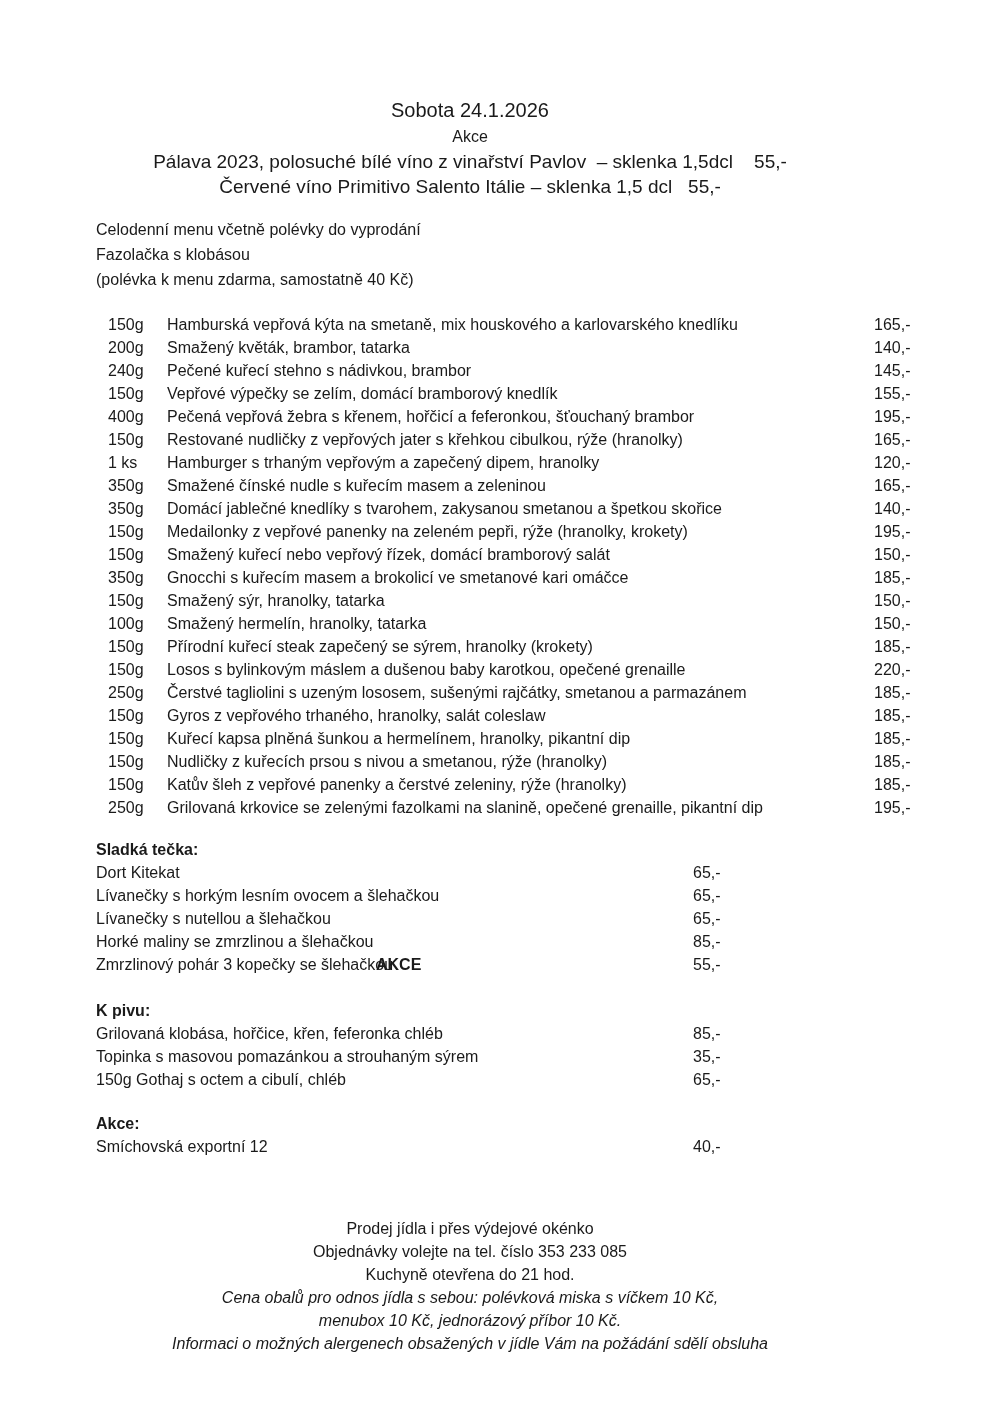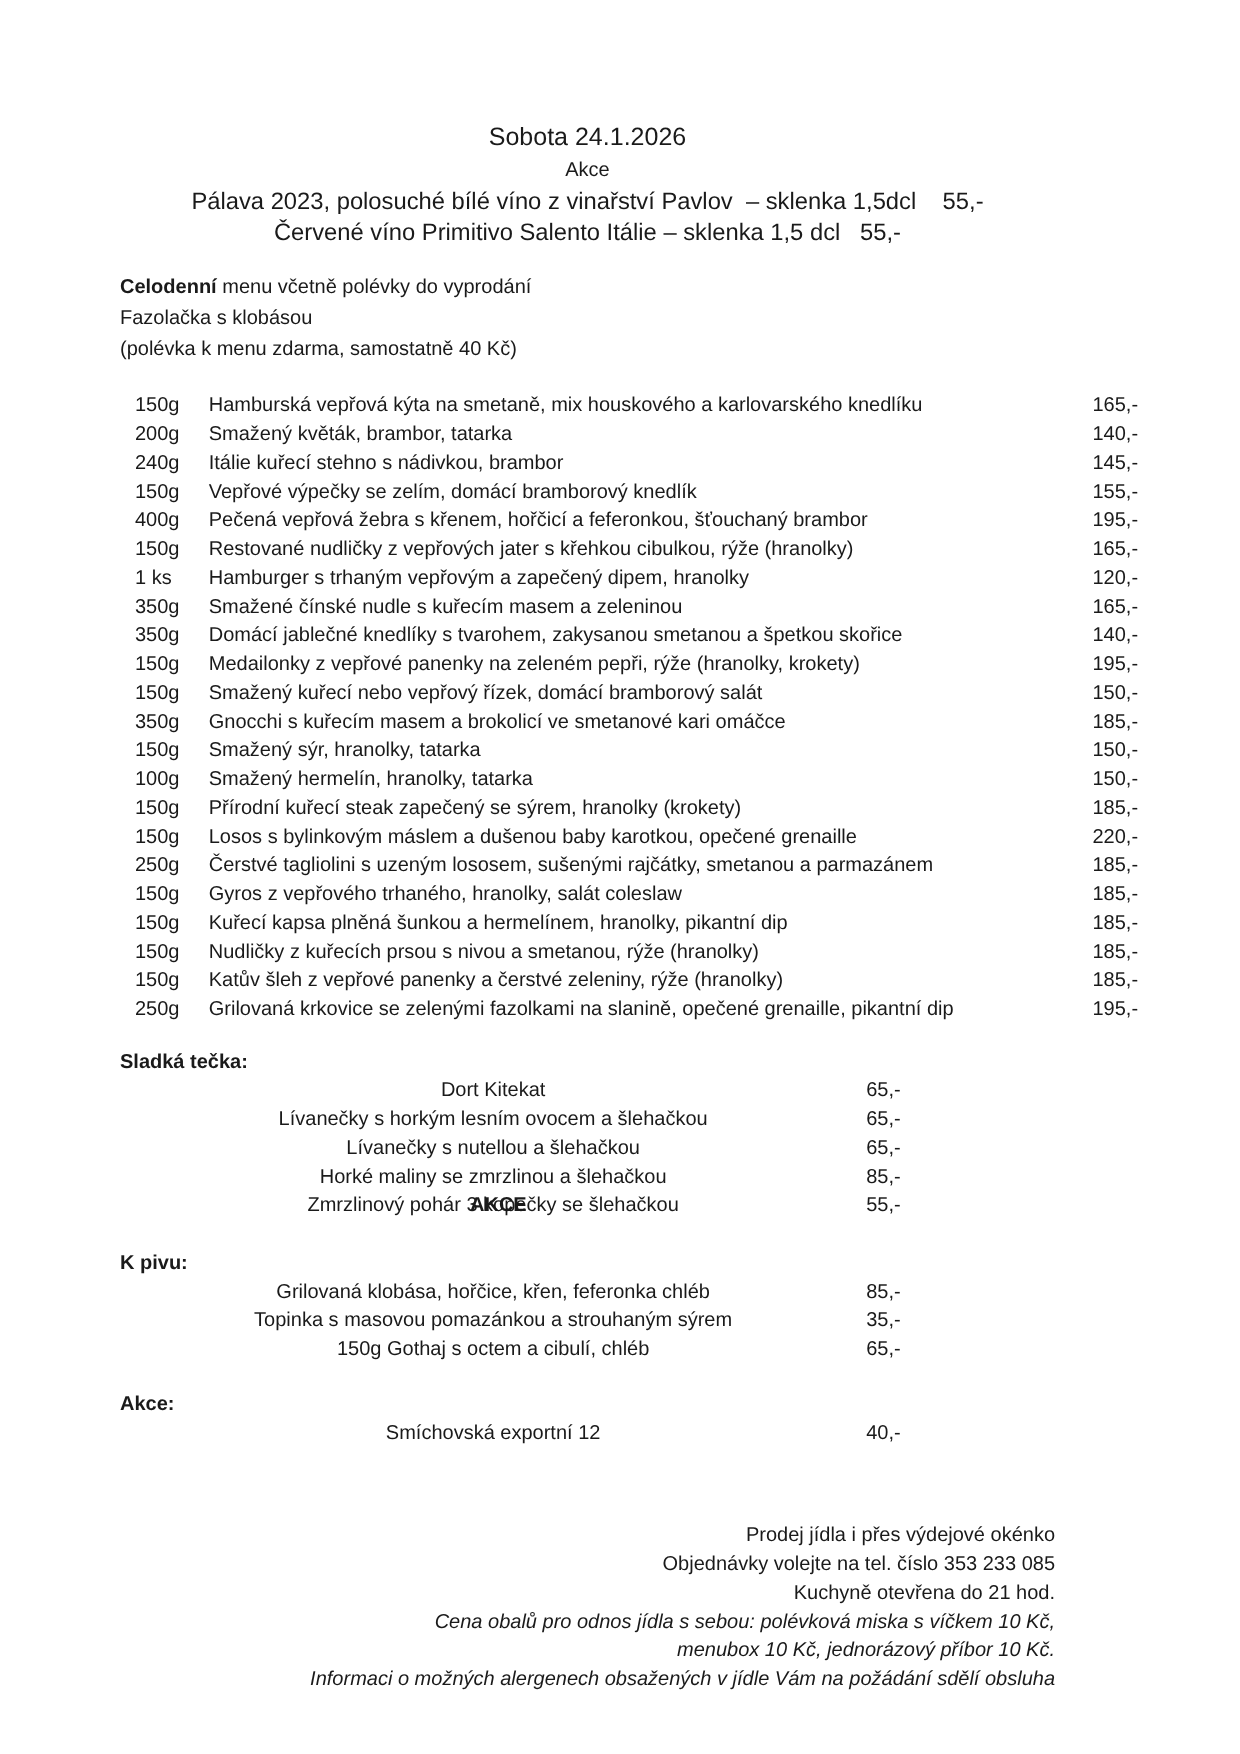--- a/index.html
+++ b/index.html
@@ -8,21 +8,21 @@
     width: 936px;
     height: 1403px;
     box-sizing: border-box;
     padding: 97px 92px 0 96px;
     background: #ffffff;
     font-family: "Liberation Sans", sans-serif;
     font-size: 16px;
     color: #1a1a1a;
     overflow: hidden;
   }
-  .b { font-weight: bold; text-align: center; }
+  .b { font-weight: normal; text-align: center; }
   .header { text-align: center; }
   .title { font-size: 20px; line-height: 27px; }
   .subtitle { font-size: 16px; line-height: 25px; }
   .promo-line { font-size: 19px; line-height: 25px; white-space: pre-wrap; }
 
   .intro { margin-top: 18px; }
   .intro-line { line-height: 25px; }
 
   .menu-list { margin-top: 21px; }
   .row {
@@ -36,29 +36,29 @@
   .section { }
   .sec-sladka { margin-top: 19px; }
   .sec-kpivu  { margin-top: 23px; }
   .sec-akce   { margin-top: 21px; }
   .sec-h { font-weight: bold; line-height: 23px; }
   .srow {
     display: grid;
     grid-template-columns: 597px 1fr;
     line-height: 23px;
   }
-  .srow .nm { position: relative; text-align: center; }
+  .srow .nm { position: relative; }
   .srow .tag {
     position: absolute;
     left: 280px;
     top: 0;
     font-weight: bold;
   }
 
-  .footer { margin-top: 59px; text-align: right; }
+  .footer { margin-top: 59px; text-align: center; }
   .footer-line { line-height: 23px; }
   .footer-line.it { font-style: italic; }
 </style>
 </head>
 <body>
 
 <div class="page">
 
   <div class="header">
     <div class="title">Sobota 24.1.2026</div>
@@ -83,21 +83,21 @@
         <span class="nm">Hamburská vepřová kýta na smetaně, mix houskového a karlovarského knedlíku</span>
         <span class="pr">165,-</span>
       </div>
       <div class="row">
         <span class="qty">200g</span>
         <span class="nm">Smažený květák, brambor, tatarka</span>
         <span class="pr">140,-</span>
       </div>
       <div class="row">
         <span class="qty">240g</span>
-        <span class="nm">Itálie kuřecí stehno s nádivkou, brambor</span>
+        <span class="nm">Pečené kuřecí stehno s nádivkou, brambor</span>
         <span class="pr">145,-</span>
       </div>
       <div class="row">
         <span class="qty">150g</span>
         <span class="nm">Vepřové výpečky se zelím, domácí bramborový knedlík</span>
         <span class="pr">155,-</span>
       </div>
       <div class="row">
         <span class="qty">400g</span>
         <span class="nm">Pečená vepřová žebra s křenem, hořčicí a feferonkou, šťouchaný brambor</span>

